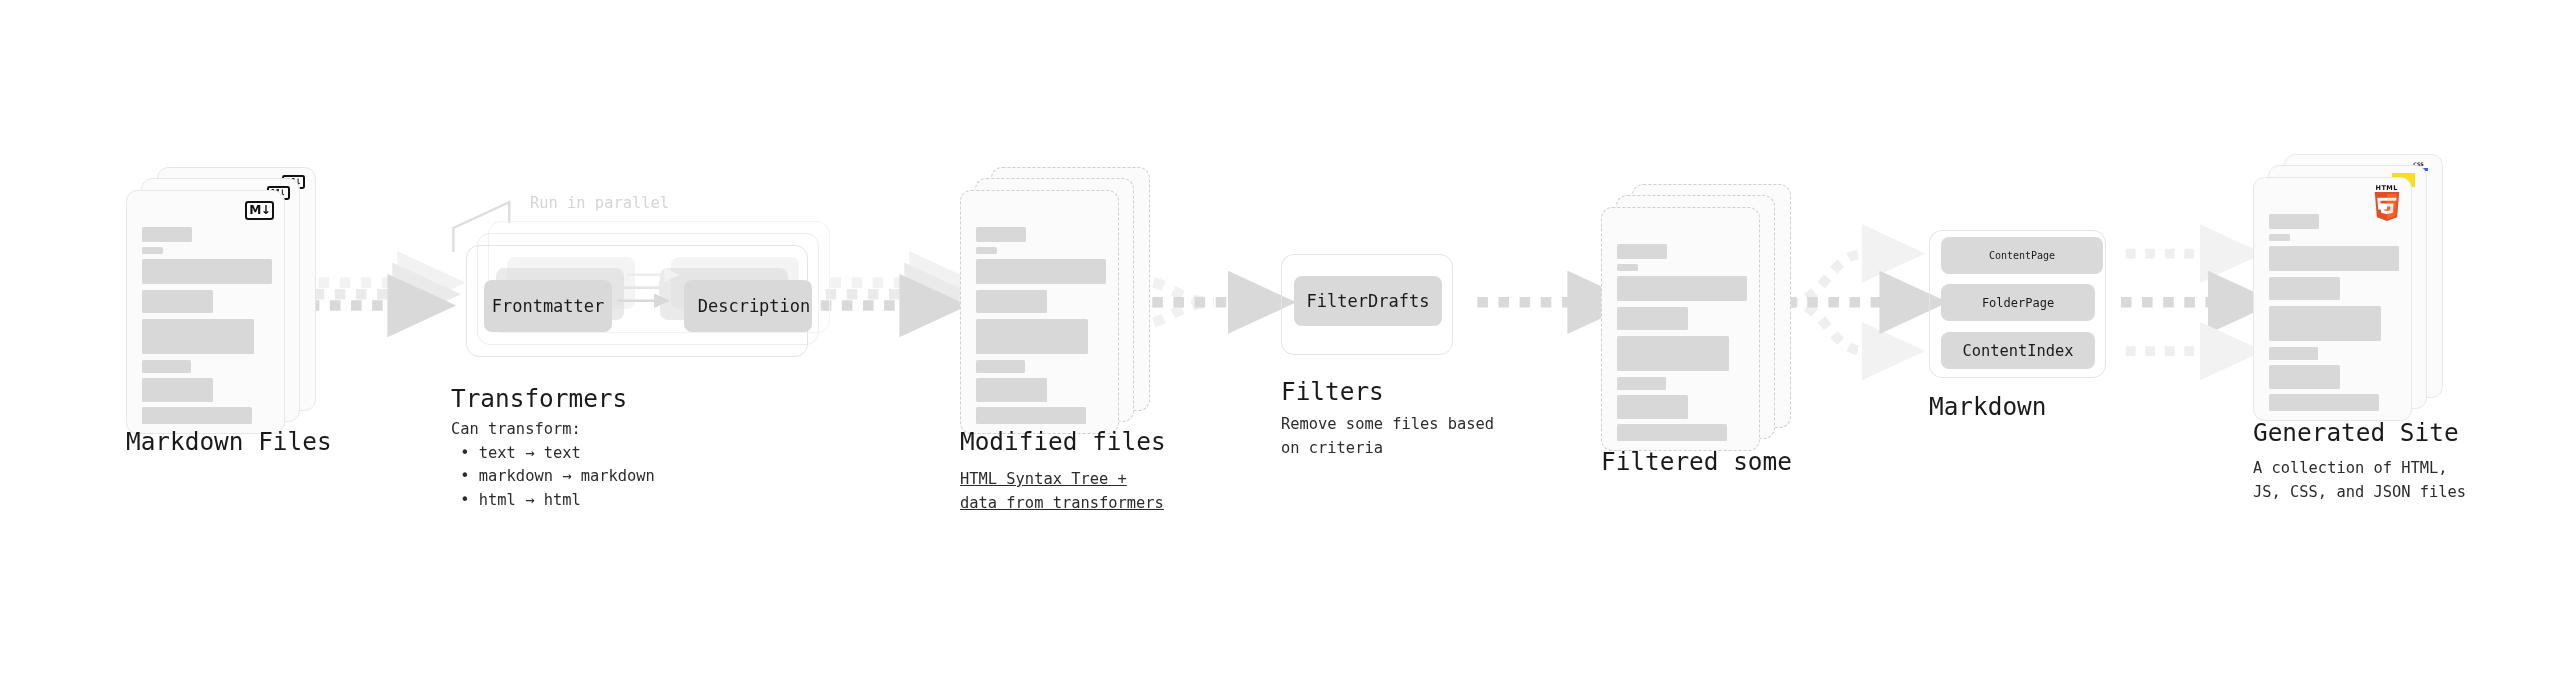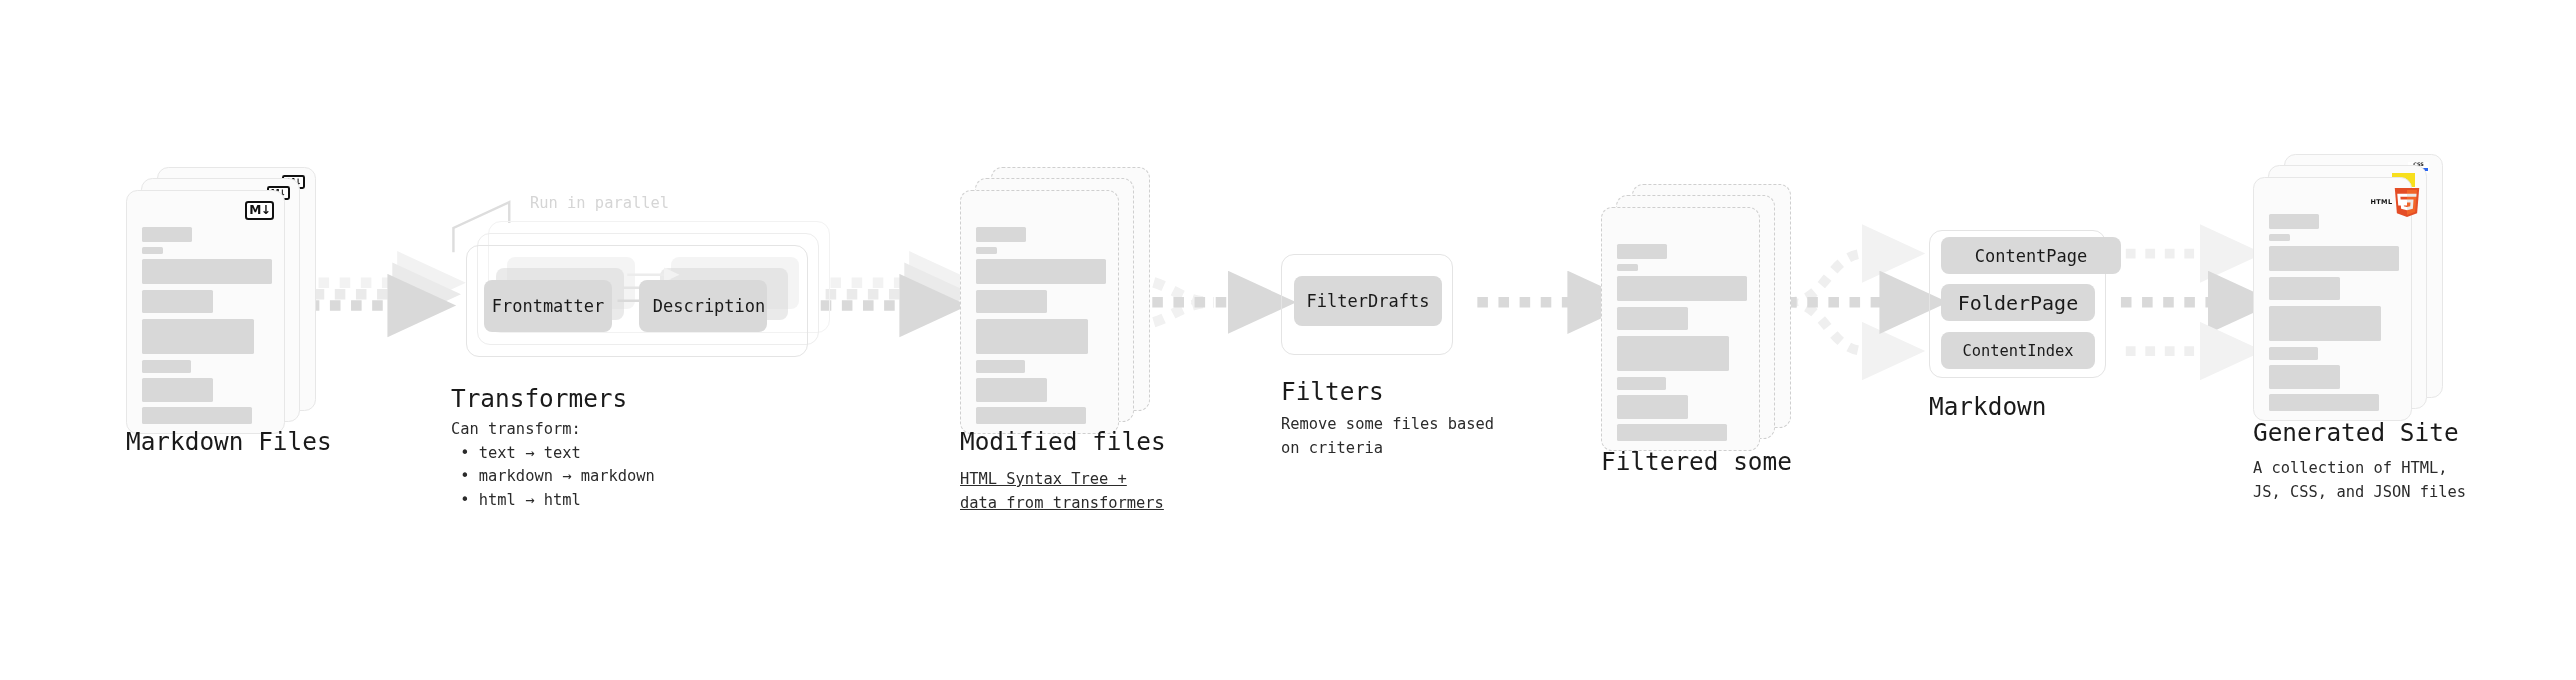--- a/index.html
+++ b/index.html
@@ -66,21 +66,21 @@
     font-size: 4.9px; font-weight: bold; color: #111; line-height: 5.7px;
   }
   .css-badge .bar3 { width: 19.5px; height: 3.3px; background: #2965f1; margin-top: 0.8px; }
   .js-badge {
     position: absolute; right: 11.4px; top: 6.5px;
     width: 23px; height: 14.6px; background: #f7df1e;
   }
   .html5-badge {
     position: absolute; right: 8.1px; top: 6.5px;
     width: 32.5px; height: 37px;
-    display: flex; flex-direction: row; align-items: center;
+    display: flex; flex-direction: column; align-items: center;
   }
   .html5-badge .h5txt {
     font-family: "DejaVu Sans", "Liberation Sans", sans-serif;
     font-size: 6.5px; font-weight: bold; color: #111; line-height: 7.3px;
     letter-spacing: 0.4px;
   }
 
   
   .proc-box {
     position: absolute;
@@ -220,21 +220,21 @@
 
   <svg class="abs" style="left:601px; top:265px;" width="98" height="65" viewBox="0 0 120 80">
     <line x1="32" y1="12" x2="78" y2="12" stroke="#ececec" stroke-width="3" marker-end="url(#ah-xl)"></line>
     <line x1="26" y1="28" x2="72" y2="28" stroke="#e4e4e4" stroke-width="3" marker-end="url(#ah-l)"></line>
     <line x1="20" y1="44" x2="66" y2="44" stroke="#d9d9d9" stroke-width="3" marker-end="url(#ah)"></line>
   </svg>
 
   <div class="chip" style="left:484px; top:280px; width:128px; height:52px;">
     <span>Frontmatter</span>
   </div>
-  <div class="chip" style="left:639px; top:280px; width:128px; height:52px;padding-left:12px;">
+  <div class="chip" style="left:684px; top:280px; width:128px; height:52px;padding-left:12px;">
     <span>Description</span>
   </div>
 
   <div class="title" style="left:451px; top:384px;">Transformers</div>
   <div class="subtitle" style="left:451px; top:418px;">Can transform:
  • text → text
  • markdown → markdown
  • html → html</div>
 
   <div class="card-stack" style="left:960px; top:167px; width:195px; height:268px;">
@@ -277,24 +277,24 @@
         <div class="bar" style="width:112px;height:35px;"></div>
         <div class="bar" style="width:49px;height:13px;"></div>
         <div class="bar" style="width:71px;height:23.6px;"></div>
         <div class="bar" style="width:110px;height:16.3px;"></div>
       </div>
     </div>
   </div>
   <div class="title" style="left:1601px; top:447px;">Filtered some</div>
 
   <div class="proc-box" style="left:1929px; top:230px; width:177px; height:148px;"></div>
-  <div class="chip" style="left:1941px; top:237px; width:180px; height:37px; font-size:17px;">
+  <div class="chip" style="left:1941px; top:237px; width:162px; height:37px; font-size:10px;">
     <span>ContentPage</span>
   </div>
-  <div class="chip" style="left:1941px; top:284px; width:154px; height:37px; font-size:20px;">
+  <div class="chip" style="left:1941px; top:284px; width:154px; height:37px; font-size:12px;">
     <span>FolderPage</span>
   </div>
   <div class="chip" style="left:1941px; top:332px; width:154px; height:37px; font-size:15.4px;">
     <span>ContentIndex</span>
   </div>
   <div class="title" style="left:1929px; top:392px;">Markdown</div>
 
   <div class="card-stack" style="left:2253px; top:154px; width:195px; height:268px;">
     <div class="card card-back2">
       <div class="css-badge">

